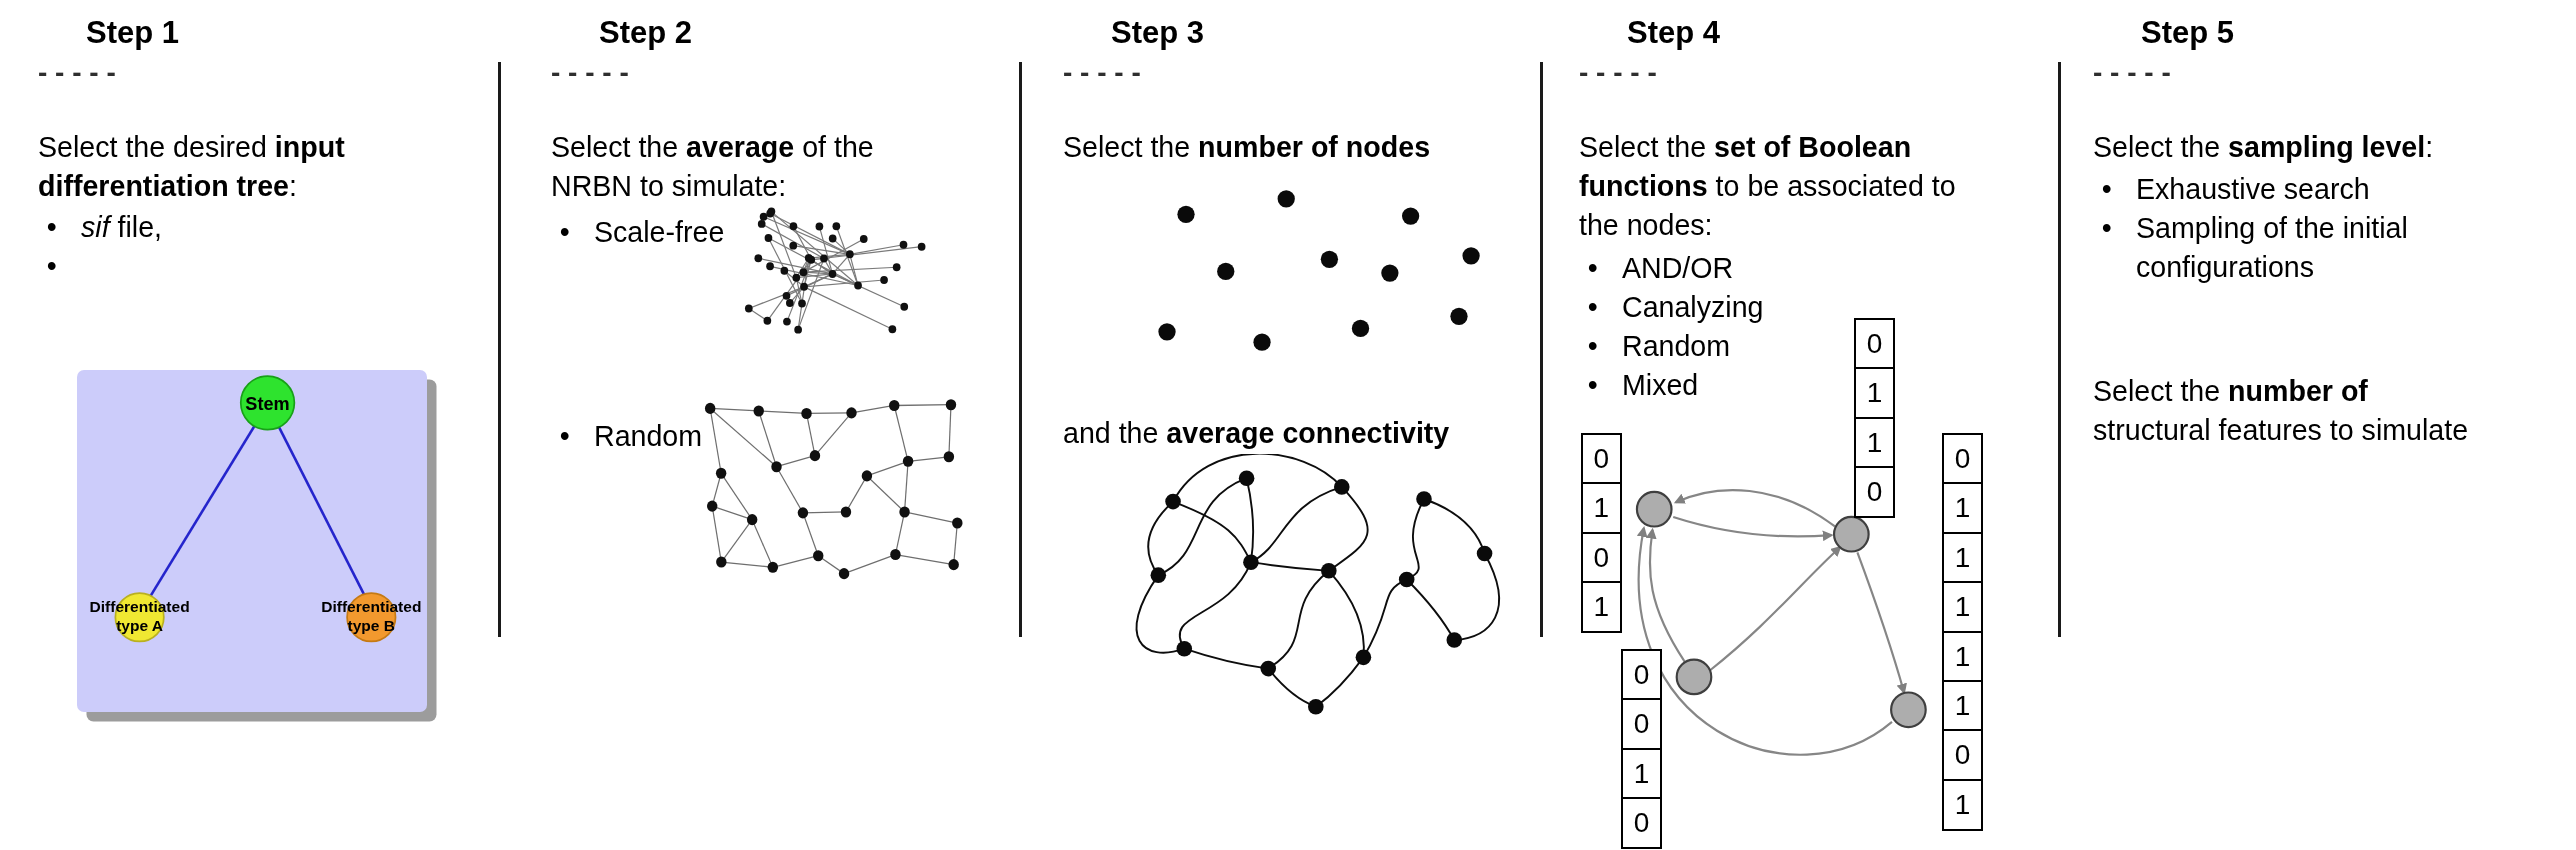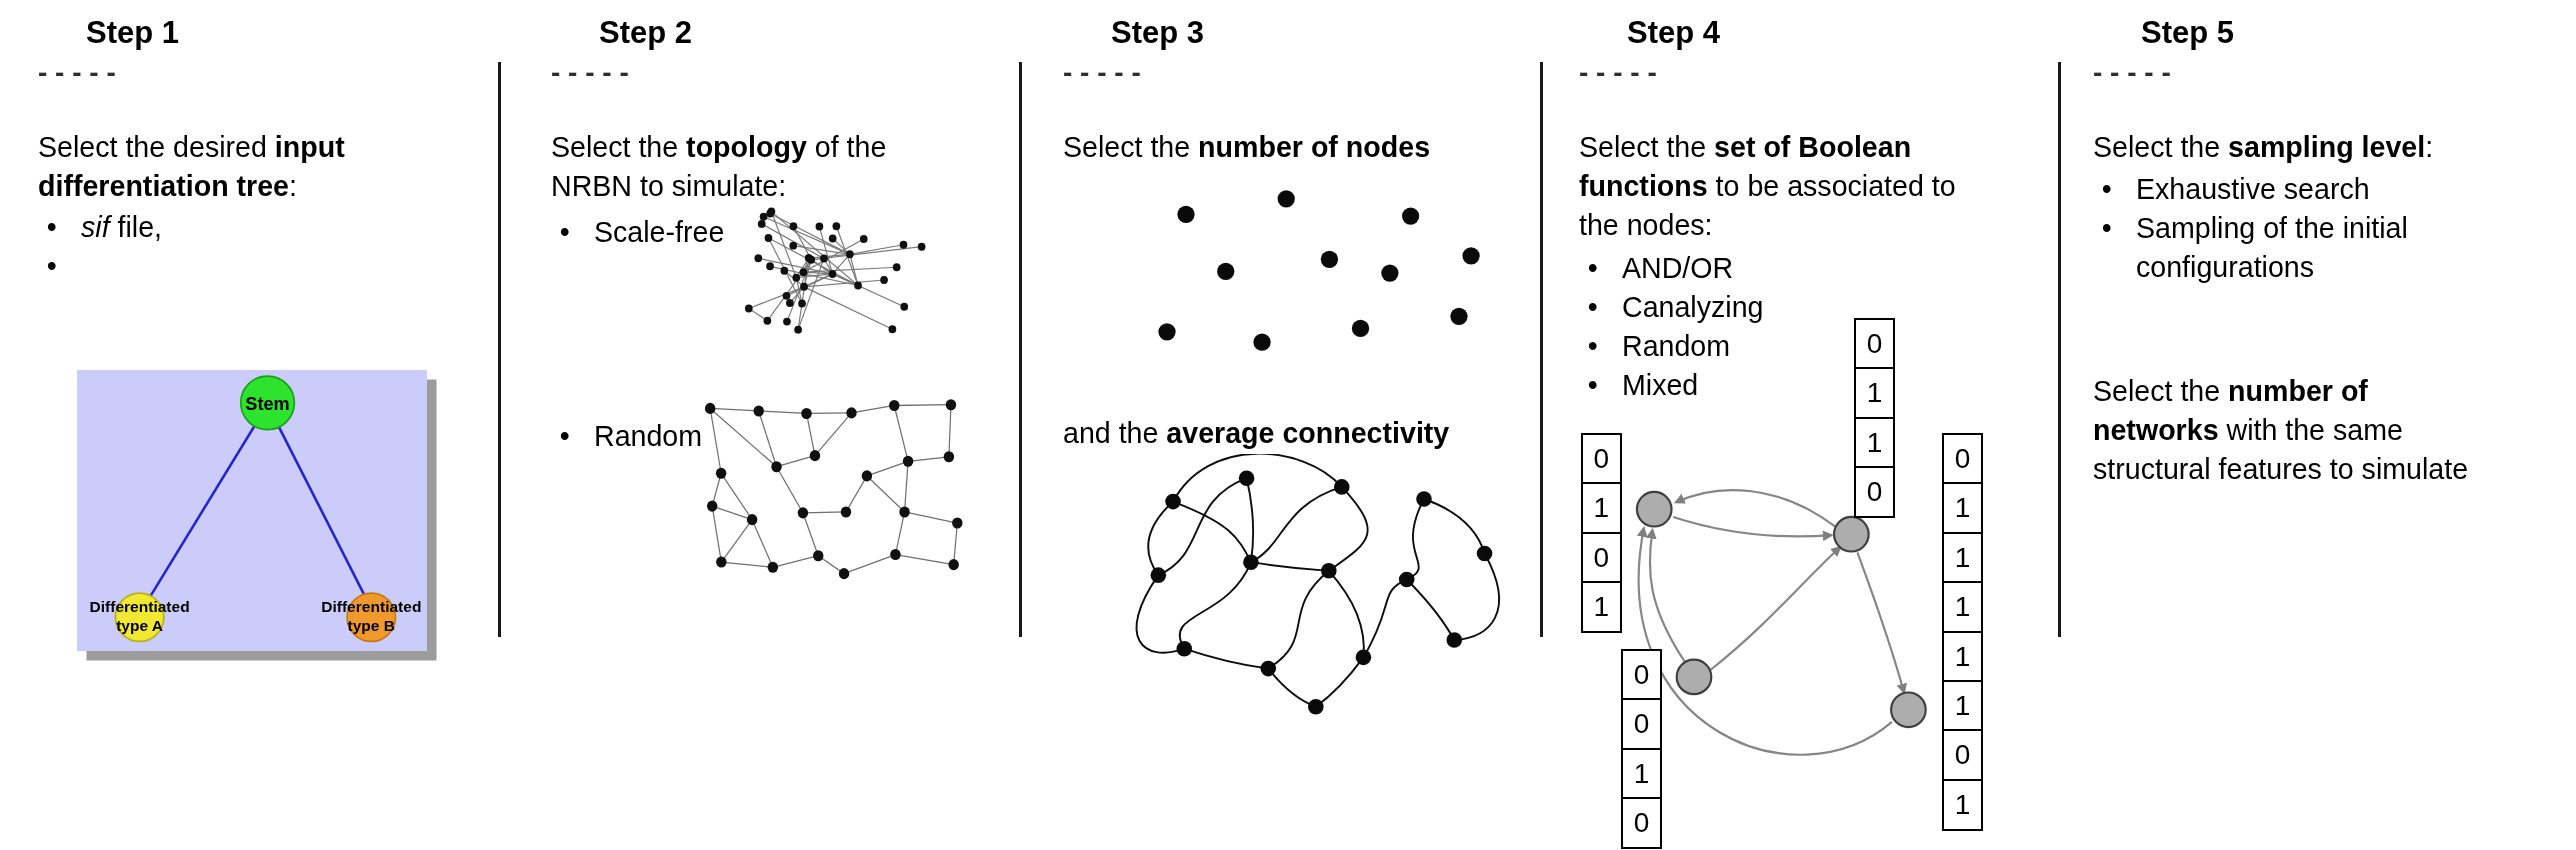--- a/index.html
+++ b/index.html
@@ -36,23 +36,24 @@
   b { font-weight:700;text-align:right; }
   i { }
 
   .bullets { position:absolute; left:0; }
   .brow { display:flex; font-size:28.6px; line-height:39px; }
   .bdot { flex:0 0 43px; padding-left:8.7px; }
   .btext { flex:1; }
 
   .tree-panel {
     position:absolute; left:39px; top:370px;
-    width:350px; height:281px;
+    width:350px; height:342px;
     background:#ccccfa;
     box-shadow:9.5px 9.5px 0 #9c9c9c;
+    border-radius:7px;
   }
   .tree-label    { font-size:21px; font-weight:700; fill:#000; }
   .tree-sublabel { font-size:18px; font-weight:700; fill:#000; }
 
   .net-svg { position:absolute; }
 
   .ttable { position:absolute; display:flex; flex-direction:column; z-index:3; }
   .tcell {
     width:41px; height:52px; margin-top:-2.6px;
     border:2.6px solid #000; background:#fff;
@@ -108,21 +109,21 @@
         <text x="340" y="302" text-anchor="middle" class="tree-sublabel">type B</text>
       </svg>
     </div>
   </section>
 
   <section class="col" style="left:551px;width:472px">
     <h2 class="step-title">Step 2</h2>
     <div class="dashes">- - - - -</div>
 
     <div class="para" style="top:128px;width:450px">
-      <span class="pline"><span>Select the </span><b>topology</b><span> of the</span></span>
+      <span class="pline"><span>Select the </span><b>average</b><span> of the</span></span>
       <span class="pline">NRBN to simulate:</span>
     </div>
 
     <div class="bullets" style="top:213px;width:225px">
       <div class="brow">
         <span class="bdot">•</span>
         <span class="btext">Scale-free</span>
       </div>
     </div>
     <svg id="scale-free-svg" class="net-svg" style="left:156px;top:177px" width="251" height="199" viewBox="0 0 300 230" preserveAspectRatio="none">
@@ -439,19 +440,18 @@
         <span class="btext">Exhaustive search</span>
       </div>
       <div class="brow">
         <span class="bdot">•</span>
         <span class="btext">Sampling of the initial configurations</span>
       </div>
     </div>
 
     <div class="para" style="top:372px;width:467px">
       <span class="pline"><span>Select the </span><b>number of</b></span>
-      <span class="pline"><b>networks</b><span> with the same</span></span>
       <span class="pline">structural features to simulate</span>
     </div>
   </section>
 
 </div>
 
 
 </body></html>

